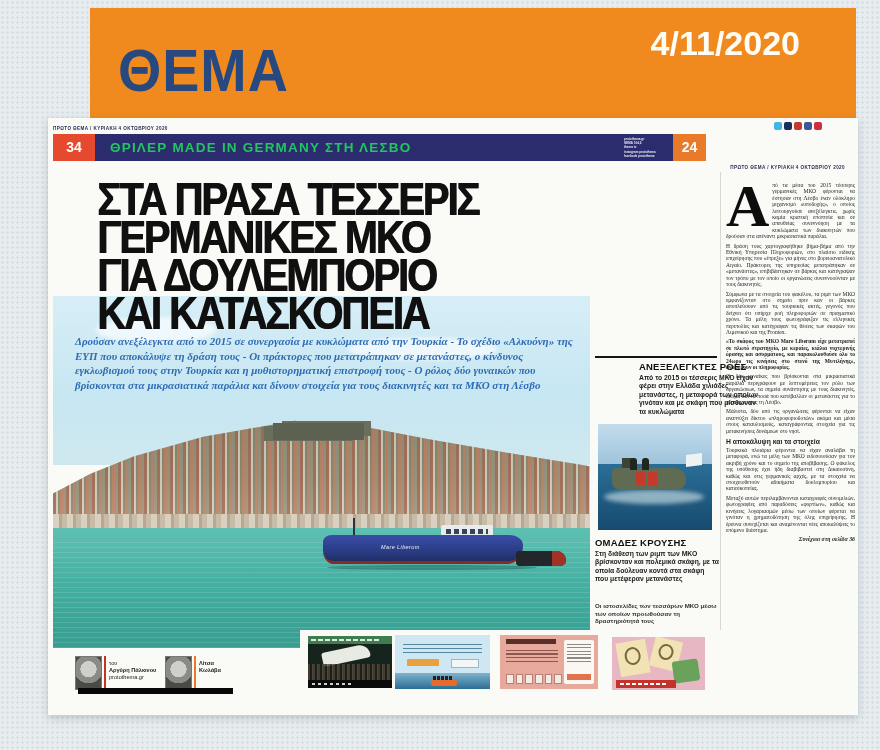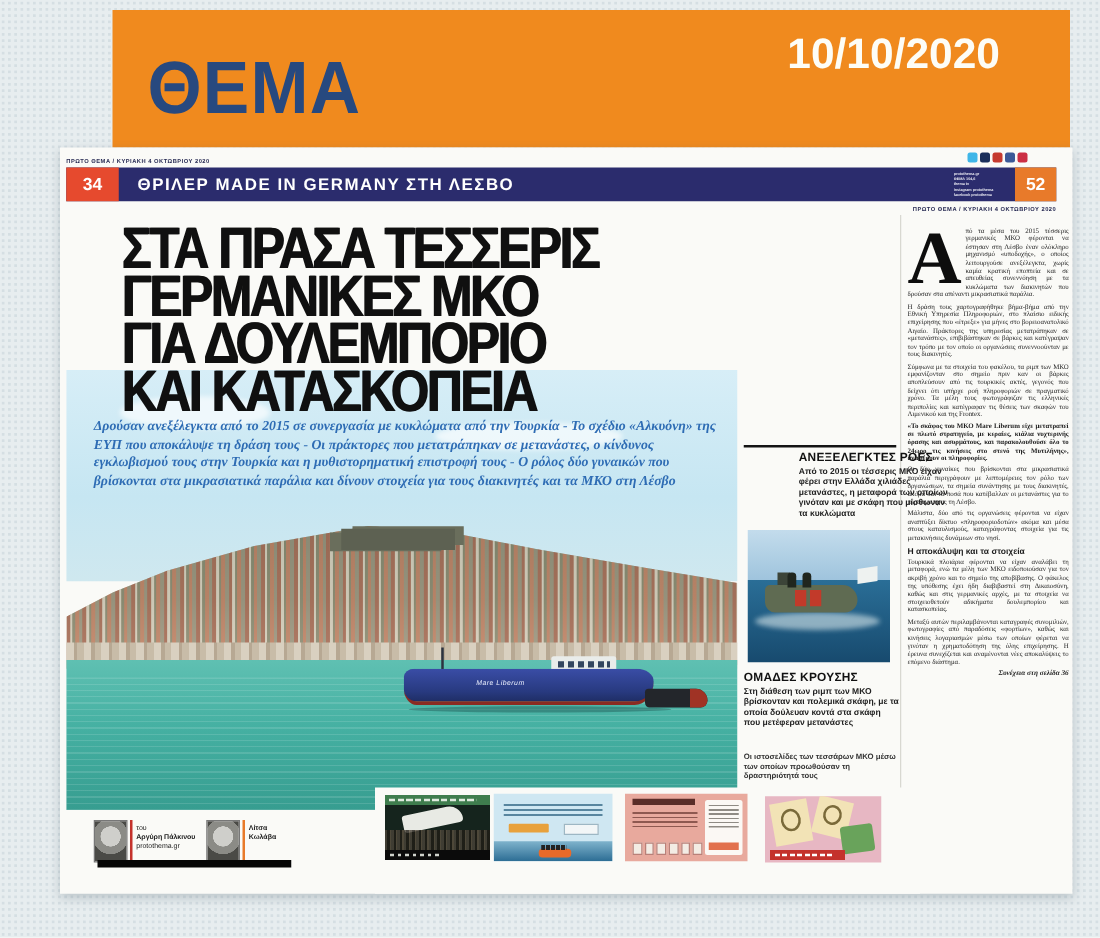--- a/index.html
+++ b/index.html
@@ -24,27 +24,27 @@
   .paper{left:48px;top:118px;width:810px;height:597px;background:#fafaf7;
     box-shadow:0 3px 8px rgba(60,80,90,.25);}
 
   .folio{font-size:4.6px;font-weight:bold;color:#2a2d55;letter-spacing:.4px;}
   .folio-left{left:53px;top:126px;}
   .folio-right{left:640px;top:165px;width:205px;text-align:right;}
 
   .social-row{left:774px;top:122px;display:flex;gap:2px;}
   .social-row span{width:8px;height:8px;border-radius:2px;display:inline-block;}
 
-  .section-bar{left:53px;top:134px;width:792px;height:27px;background:#2b2c6d;}
+  .section-bar{left:53px;top:134px;width:653px;height:27px;background:#2b2c6d;}
   .pagenum{position:absolute;top:0;height:27px;line-height:27px;text-align:center;
     color:#fff;font-weight:bold;font-size:14px;}
   .pagenum-left{left:0;width:42px;background:#e64a2e;}
   .pagenum-right{right:0;width:33px;background:#e87a2a;}
   .section-title{position:absolute;left:57px;top:0;height:27px;line-height:28px;
-    color:#ffffff;font-weight:bold;font-size:13.5px;letter-spacing:1.2px;}
+    color:#22c55e;font-weight:bold;font-size:13.5px;letter-spacing:1.2px;}
   .bar-credits{position:absolute;right:40px;top:3px;width:42px;color:#e9e9f2;
     font-size:3px;line-height:4.2px;font-weight:bold;overflow:hidden;height:21px;}
 
   
   .headline{left:60px;top:177px;z-index:4;margin-left:37px;}
   .hl-line{
     font-size:41px;line-height:38px;font-weight:bold;color:#101010;
     letter-spacing:-2px;transform:scale(.97,1.14);transform-origin:left top;
     text-shadow:1px 0 0 #101010;
   }
@@ -187,21 +187,21 @@
   .article h4{margin:4px 0 2px 0;font-size:6.8px;font-family:"Liberation Sans",sans-serif;}
   .article .cont{text-align:right;font-weight:bold;font-style:italic;font-size:5.8px;margin-top:3px;}
   .dropcap{float:left;font-size:60px;line-height:48px;font-weight:bold;margin:0 3px 0 0;
     font-family:"Liberation Serif",serif;color:#0d0d0d;}
 </style>
 </head>
 <body>
 
 <div class="abs banner">
   <div class="abs banner-logo">ΘΕΜΑ</div>
-  <div class="abs banner-date">10/10/2020</div>
+  <div class="abs banner-date">4/11/2020</div>
 </div>
 
 <div class="abs paper"></div>
 
 <div class="abs folio folio-left">ΠΡΩΤΟ ΘΕΜΑ / ΚΥΡΙΑΚΗ 4 ΟΚΤΩΒΡΙΟΥ 2020</div>
 <div class="abs social-row">
     <span style="background: rgb(63, 182, 232);"></span>
     <span style="background: rgb(26, 46, 90);"></span>
     <span style="background: rgb(198, 58, 47);"></span>
     <span style="background: rgb(59, 89, 152);"></span>
@@ -211,21 +211,21 @@
 <div class="abs section-bar">
   <div class="pagenum pagenum-left">34</div>
   <div class="section-title">ΘΡΙΛΕΡ MADE IN GERMANY ΣΤΗ ΛΕΣΒΟ</div>
   <div class="bar-credits">
       <div>protothema.gr</div>
       <div>ΘΕΜΑ 104,6</div>
       <div>thema tv</div>
       <div>instagram protothema</div>
       <div>facebook protothema</div>
     </div>
-  <div class="pagenum pagenum-right">52</div>
+  <div class="pagenum pagenum-right">24</div>
 </div>
 <div class="abs folio folio-right">ΠΡΩΤΟ ΘΕΜΑ / ΚΥΡΙΑΚΗ 4 ΟΚΤΩΒΡΙΟΥ 2020</div>
 
 <div class="abs photo-main">
   <div class="pm-sky"></div>
   <div class="pm-cloud" style="left:8%;top:6%;width:120px;height:26px;"></div>
   <div class="pm-cloud" style="left:55%;top:12%;width:150px;height:22px;"></div>
   <div class="pm-town"></div>
   <div class="pm-fort"></div>
   <div class="pm-shore"></div>

